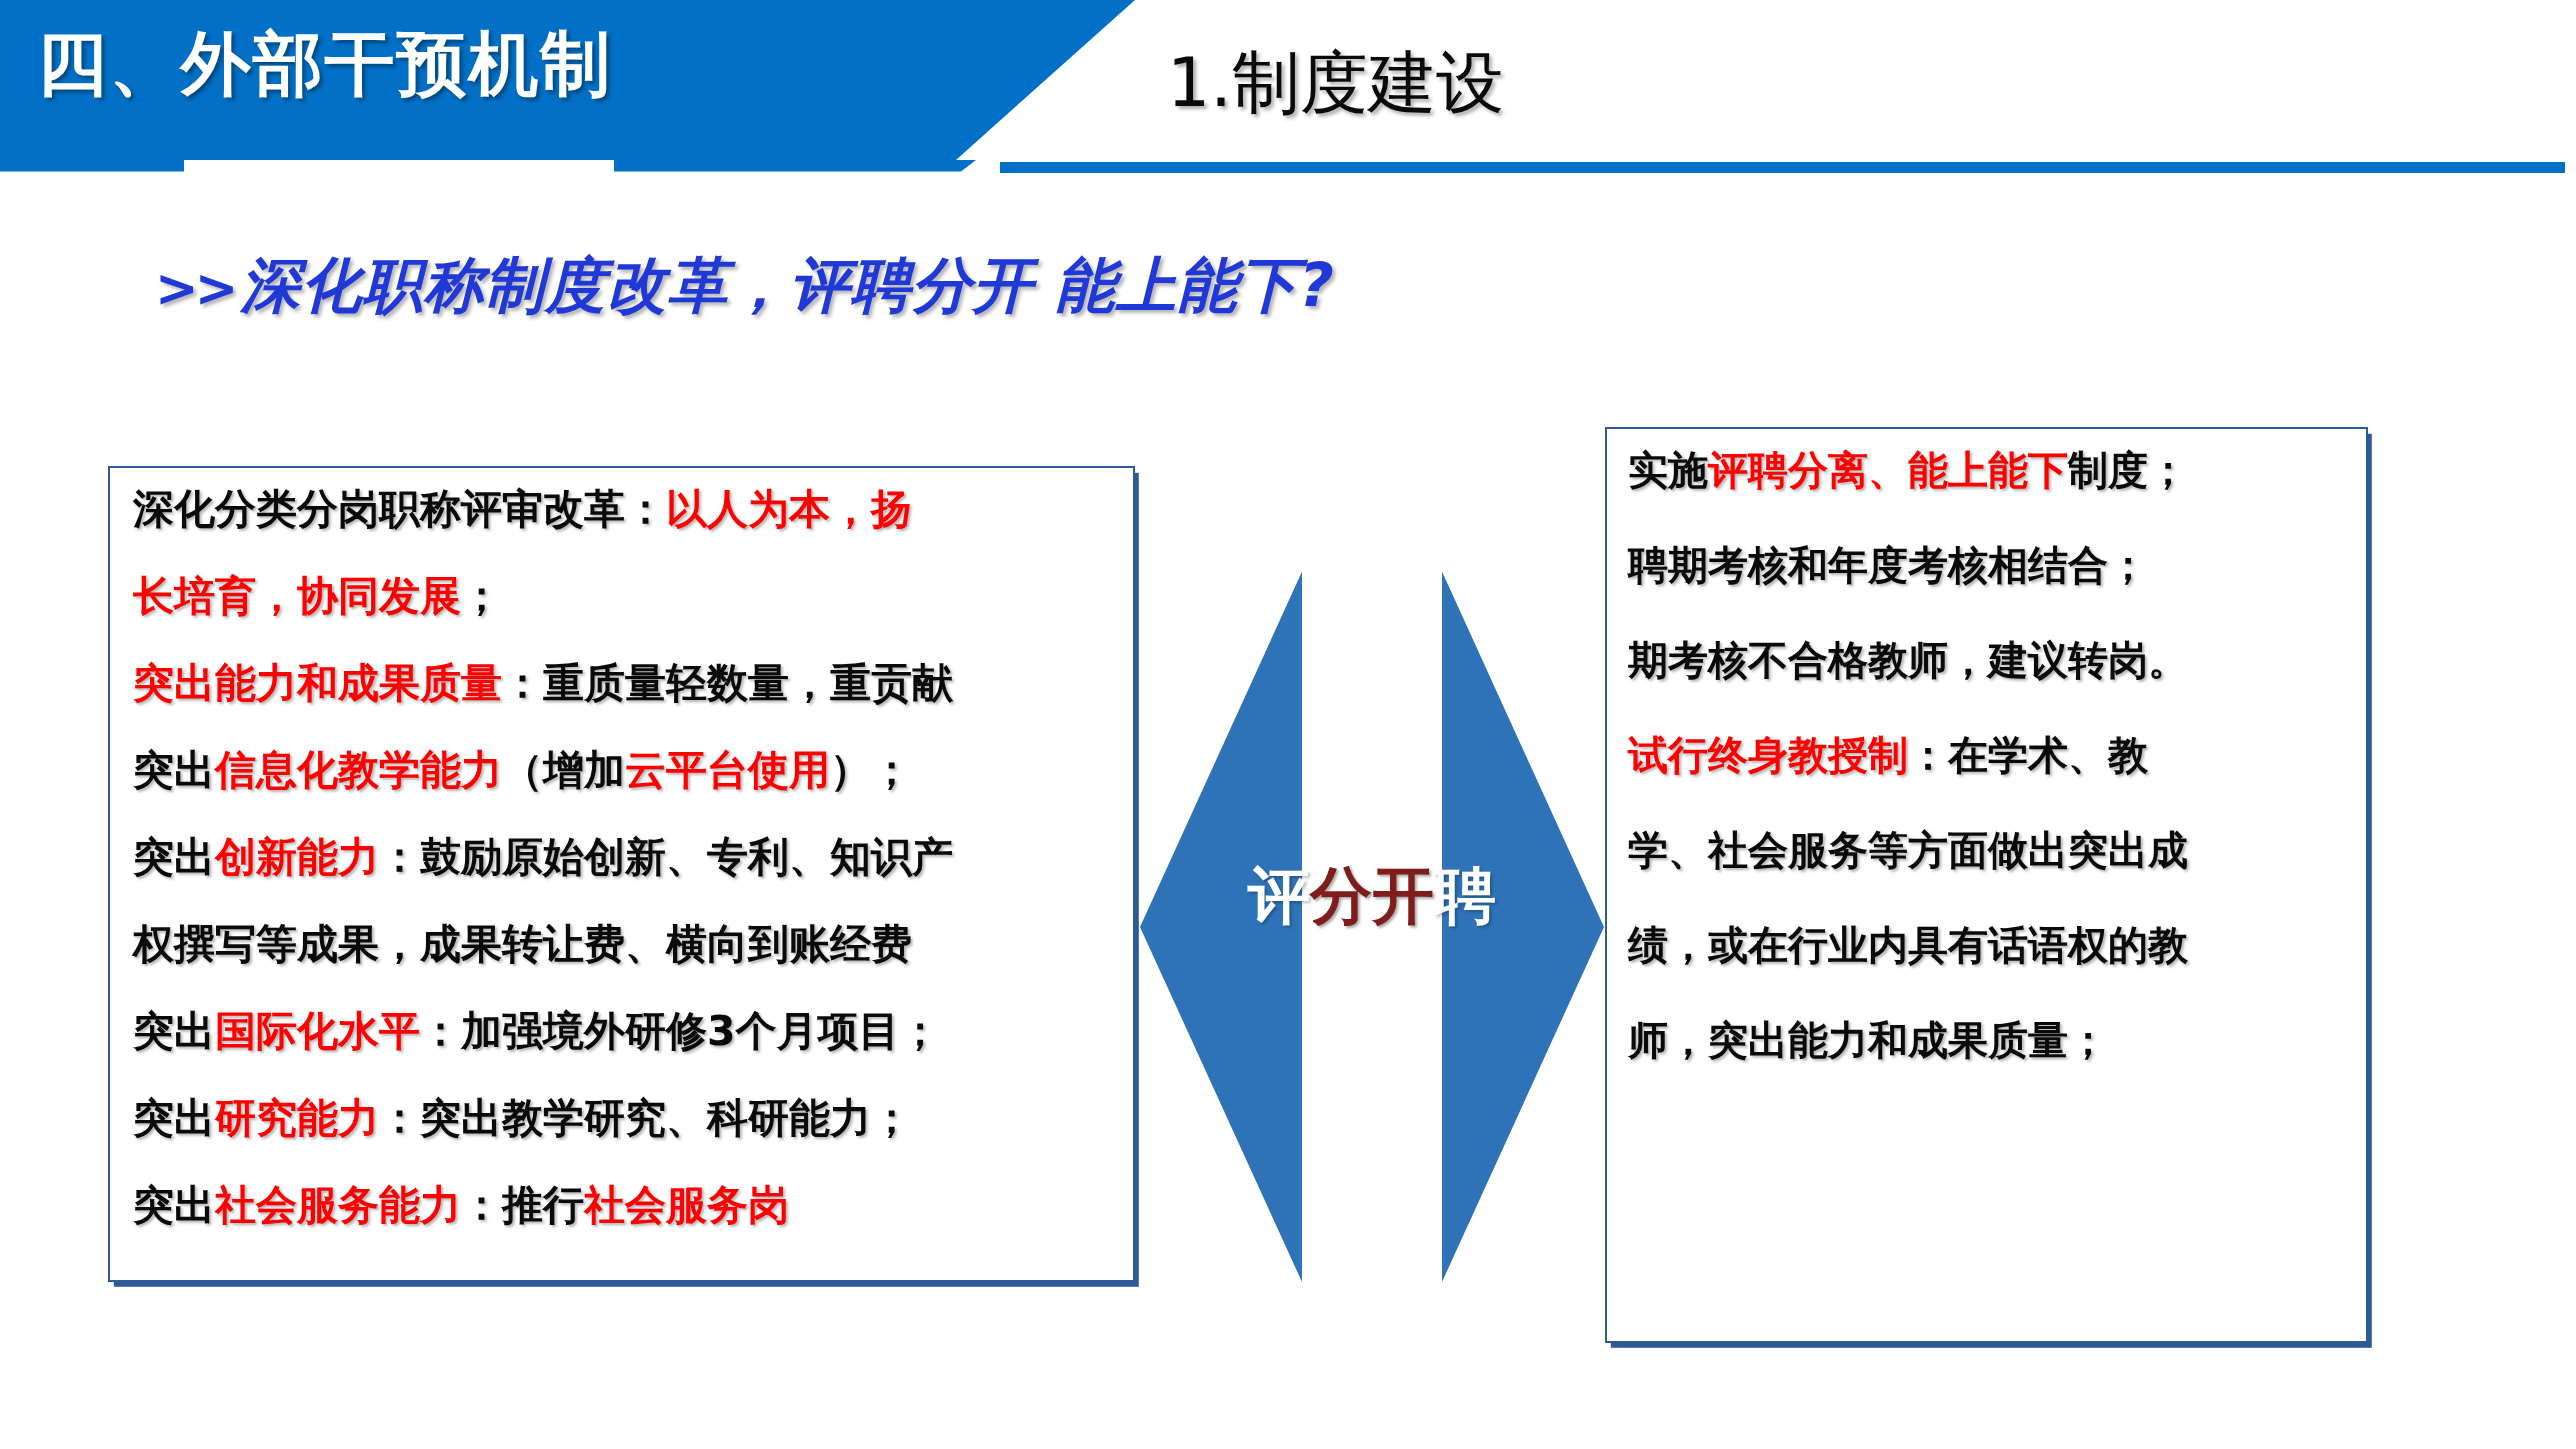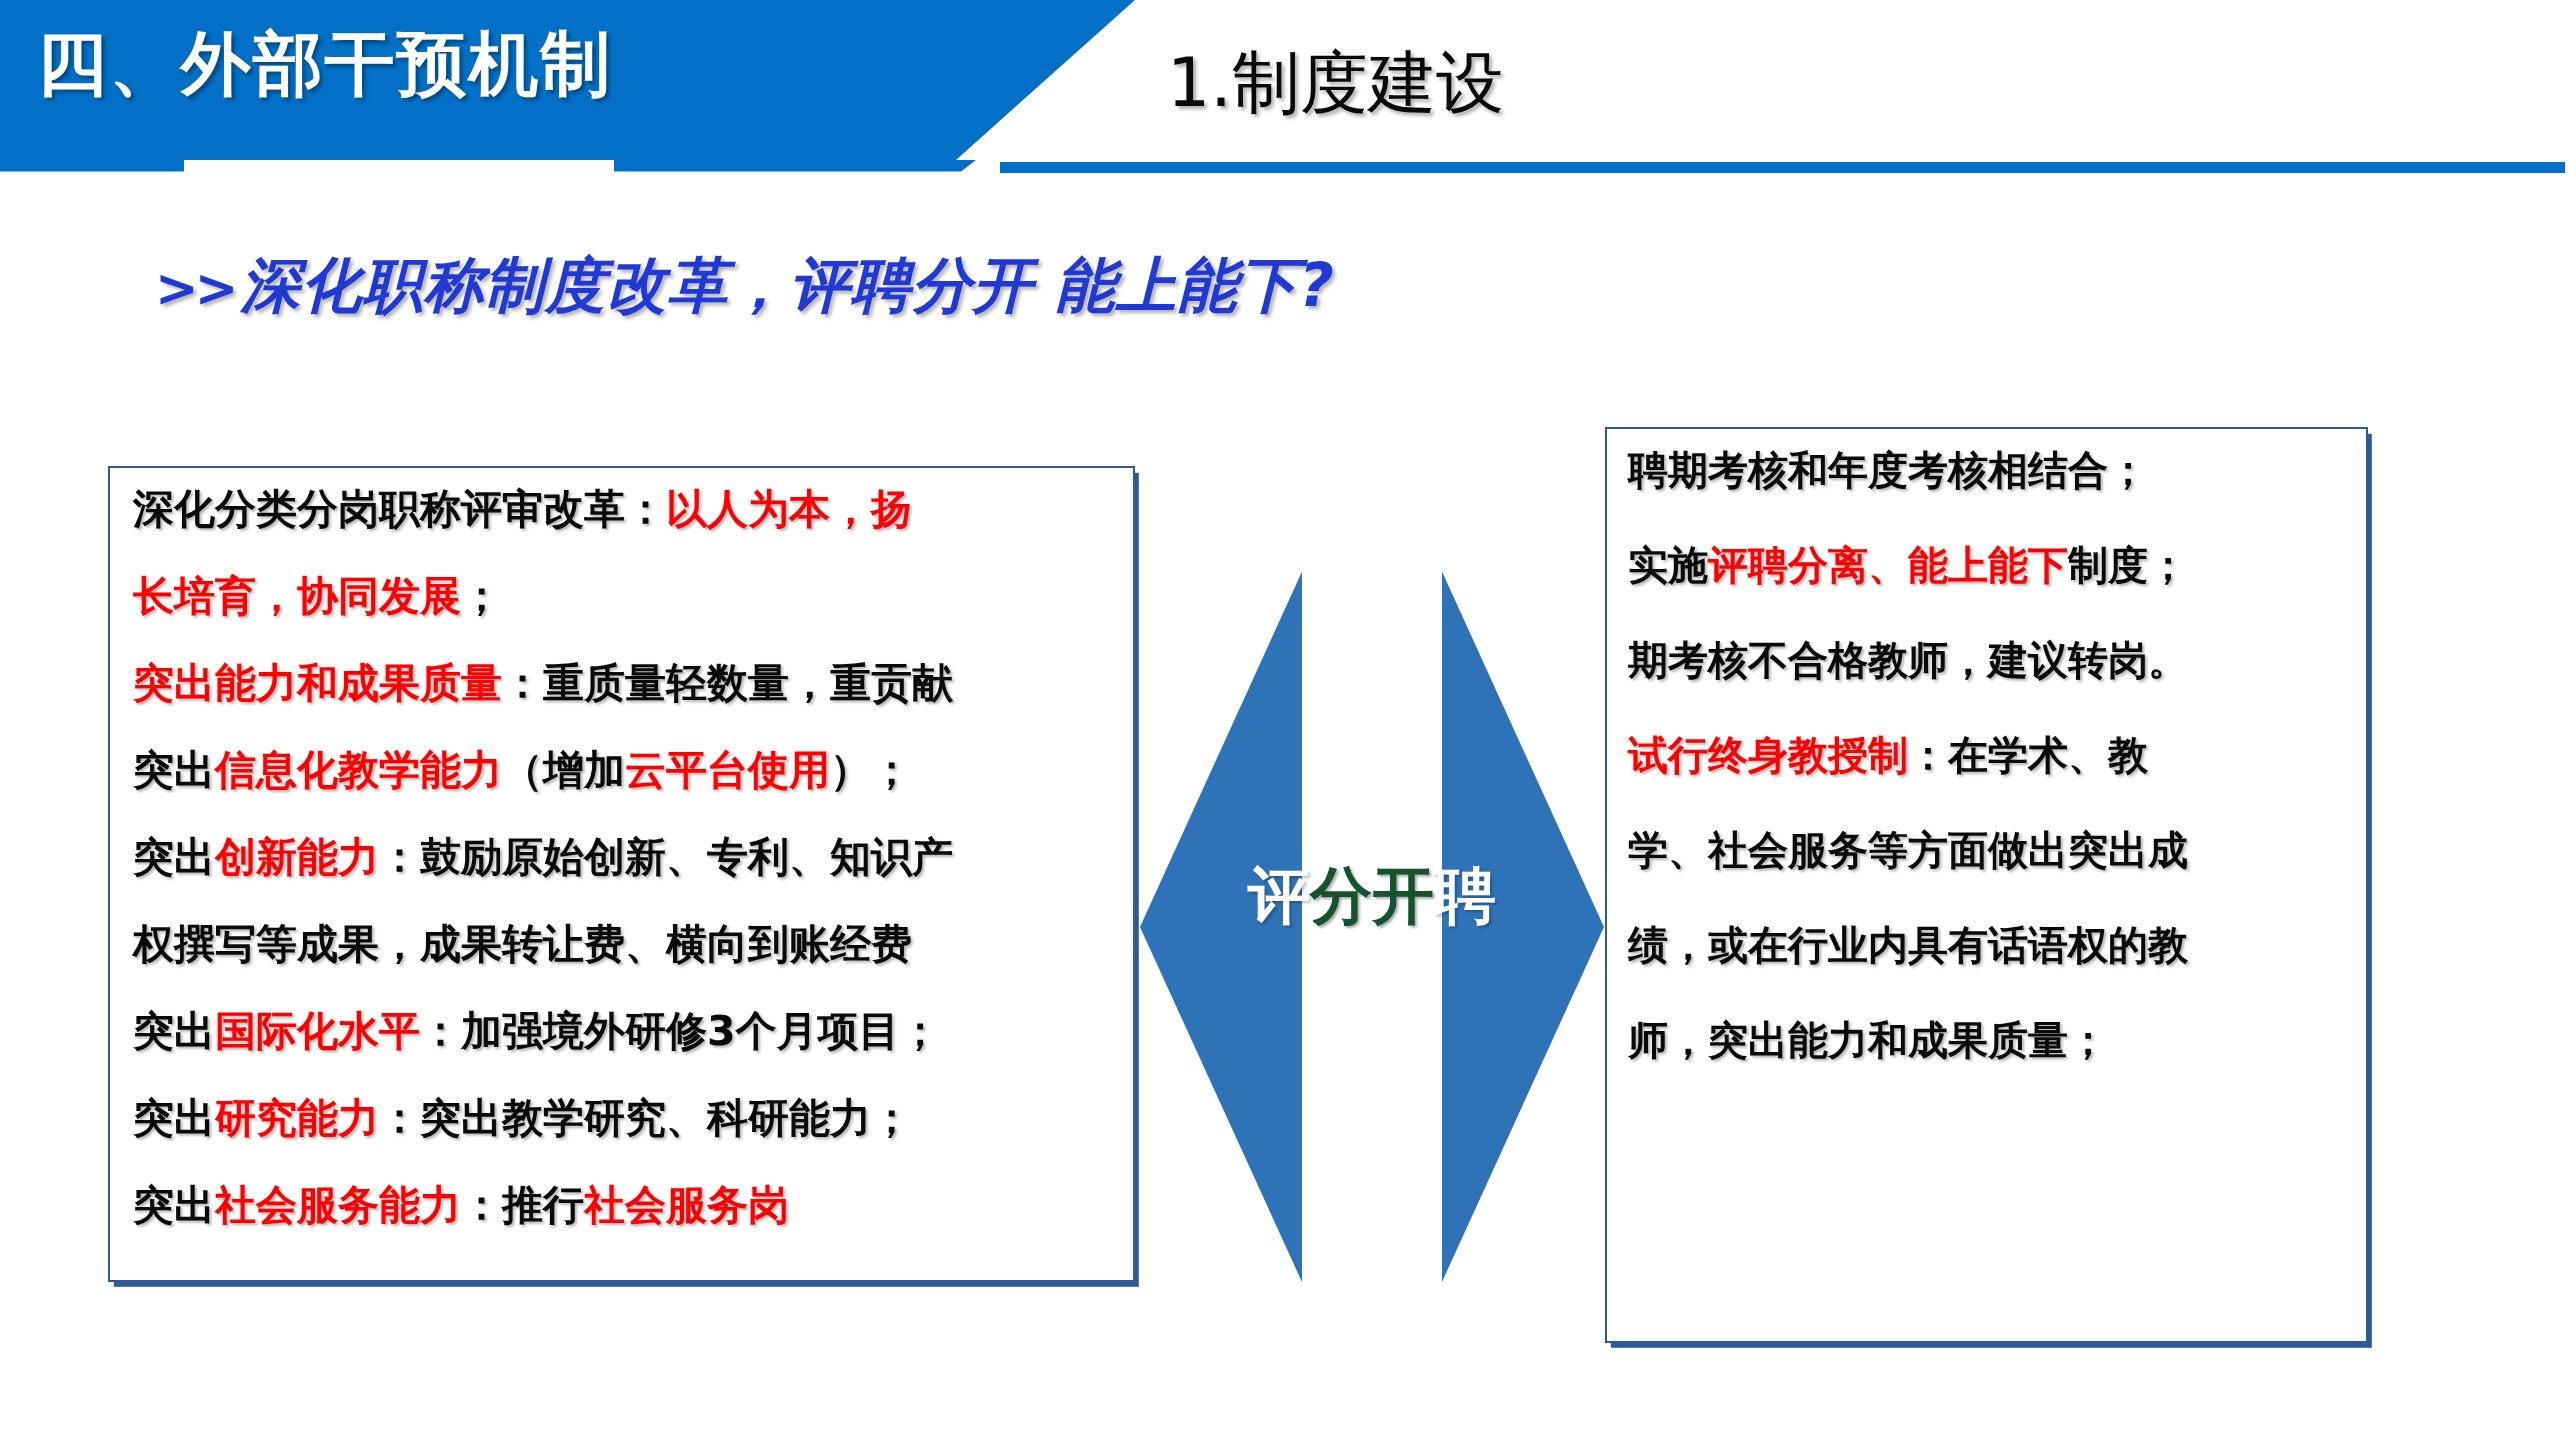--- a/index.html
+++ b/index.html
@@ -170,21 +170,21 @@
     font-size: 62px;
     font-weight: bold;
     line-height: 1;
     white-space: nowrap;
   }
   .cap-white {
     color: #ffffff;
     text-shadow: 1.9px 1.9px 2.9px rgba(0,0,0,0.25);
   }
   .cap-black {
-    color: #14532d;
+    color: #7f1d1d;
     text-shadow: 1.9px 1.9px 2.9px rgba(0,0,0,0.35);
   }
 </style>
 </head>
 <body>
 
 <div class="header">
   <div class="header-banner"></div>
   <div class="header-banner-notch"></div>
   <div class="header-banner-gap"></div>
@@ -211,21 +211,21 @@
 
 <div class="arrow-group">
   <div class="arrow-left"></div>
   <div class="arrow-right"></div>
   <div class="arrow-caption">
     <span class="cap-white">评</span><span class="cap-black">分开</span><span class="cap-white">聘</span>
   </div>
 </div>
 
 <div class="panel panel-right" id="right-panel">
+    <div class="panel-line"><span>实施</span><span class="hl">评聘分离、能上能下</span><span>制度；</span></div>
     <div class="panel-line"><span>聘期考核和年度考核相结合；</span></div>
-    <div class="panel-line"><span>实施</span><span class="hl">评聘分离、能上能下</span><span>制度；</span></div>
     <div class="panel-line"><span>期考核不合格教师，建议转岗。</span></div>
     <div class="panel-line"><span class="hl">试行终身教授制</span><span>：在学术、教</span></div>
     <div class="panel-line"><span>学、社会服务等方面做出突出成</span></div>
     <div class="panel-line"><span>绩，或在行业内具有话语权的教</span></div>
     <div class="panel-line"><span>师，突出能力和成果质量；</span></div>
   </div>
 
 
 </body></html>

